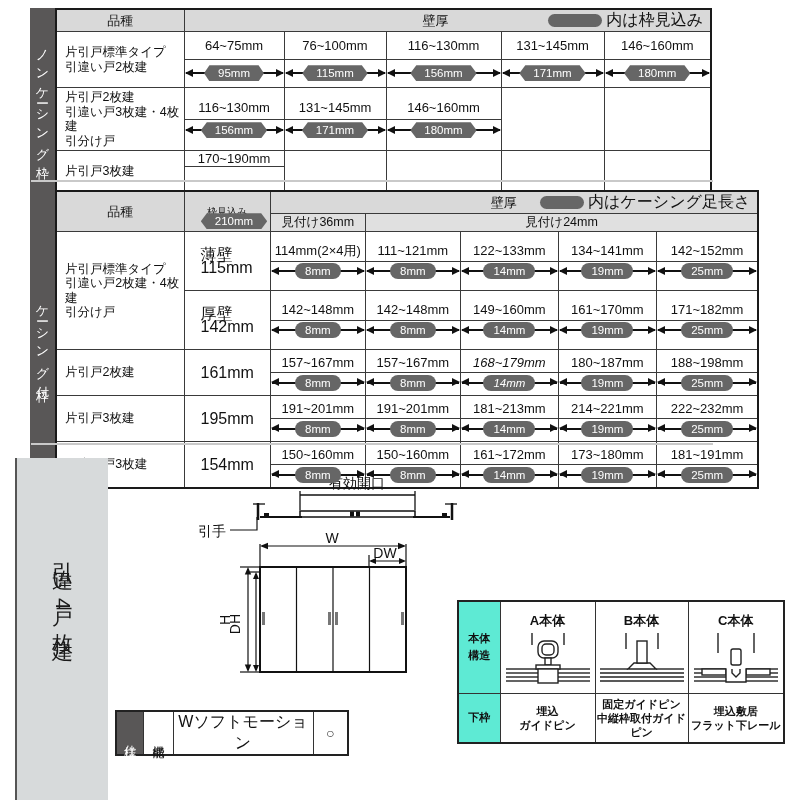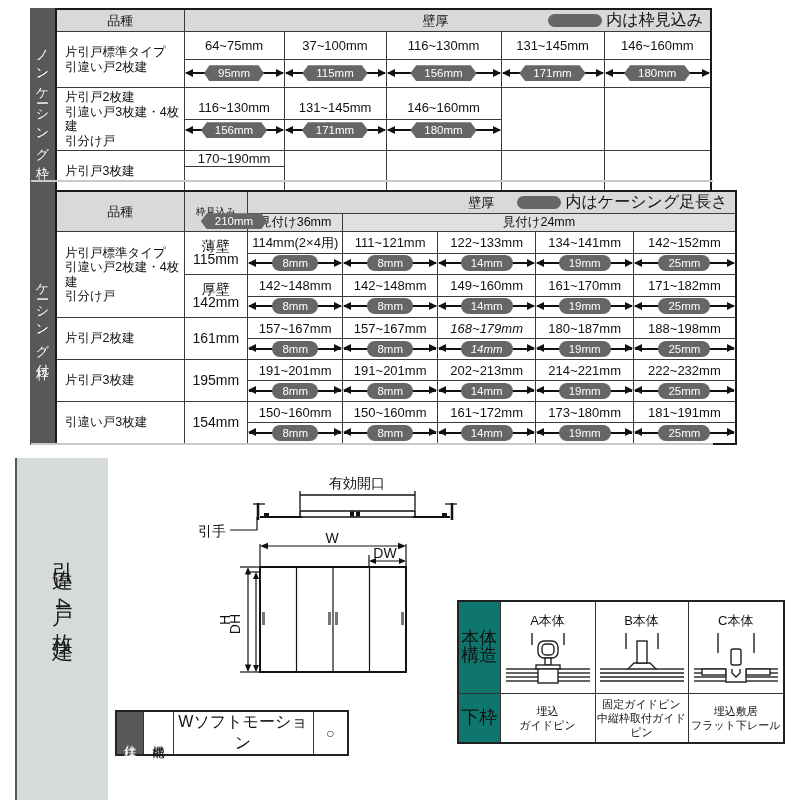--- a/index.html
+++ b/index.html
@@ -11,21 +11,21 @@
   #t1block{left:30px;top:8px}
   #t2block{left:30px;top:190px}
   .sidebar{width:25px;background:#595757;display:flex;align-items:center;justify-content:center}
   .sidebar span{writing-mode:vertical-rl;color:#fff;font-size:13px;letter-spacing:4px;line-height:25px}
   table.spec{border-collapse:collapse;table-layout:fixed;background:#fff;border:2px solid #1a1a1a}
   table.spec th,table.spec td{border:1px solid #3a3a3a;vertical-align:middle;font-weight:normal}
   .hd{background:#d9d9d9;font-size:13px;text-align:center}
   .sub{background:#e0e0e0;font-size:12.5px;text-align:center}
   .mik{font-size:10px;padding:0}
   .kind{font-size:12.5px;line-height:14.5px;text-align:left;padding:2px 2px 2px 8px;white-space:pre-line}
-  .mikomi{font-size:14px;line-height:13px;text-align:center;white-space:pre-line;padding:8px}
+  .mikomi{font-size:16px;line-height:13px;white-space:pre-line;padding:16px}
   .dimtd{padding:0;vertical-align:top}
   .cellwrap{display:flex;flex-direction:column;width:100%}
   .range{flex:1;display:flex;align-items:center;justify-content:center;font-size:13px;border-bottom:1px solid #3a3a3a}
   .arrowbox{flex:1;position:relative;display:flex;align-items:center;justify-content:center}
   .aline{position:absolute;left:1px;right:1px;top:50%;margin-top:-1px;border-top:2px solid #111}
   .ah{position:absolute;top:50%;width:0;height:0;border-top:4.5px solid transparent;border-bottom:4.5px solid transparent;margin-top:-4.5px}
   .ah.l{left:0;border-right:8px solid #111}
   .ah.r{right:0;border-left:8px solid #111}
   .pill{position:relative;z-index:1;background:#666;color:#fff;font-size:11.5px;line-height:16px;padding:0 10px;border-radius:9px;min-width:44px;text-align:center}
   .pill.hex{border-radius:0;clip-path:polygon(9% 0,91% 0,100% 50%,91% 100%,9% 100%,0 50%);padding:0 14px;min-width:54px}
@@ -54,22 +54,22 @@
   #specmini td{border:1px solid #333;vertical-align:middle}
   .sv{width:27px;text-align:center}
   .sv .vt{writing-mode:vertical-rl;font-size:12px;letter-spacing:1px}
   .sv.dark{background:#595757;color:#fff}
   .sv2{width:30px}
   .feat{width:140px;text-align:center;font-size:16px}
   .val{width:35px;text-align:center;font-size:14px;color:#333}
 
   
   #structure{position:absolute;left:457px;top:600px;border-collapse:collapse;border:2px solid #222;table-layout:fixed;background:#fff}
-  #structure th,#structure td{border:1px solid #333;text-align:center;vertical-align:middle;font-weight:normal}
-  .beige{background:#0f766e;font-size:18px;white-space:pre-line;line-height:17px}
+  #structure th,#structure td{border:1px solid #333;text-align:center;vertical-align:middle;font-weight:bold}
+  .beige{background:#5eead4;font-size:11px;white-space:pre-line;line-height:17px}
   .sttl{font-size:13px;margin:4px 0 1px}
   .sh{font-size:11px;line-height:14px;white-space:pre-line}
   #structure svg{display:block;margin:0 auto}
   #note{position:absolute;left:457px;top:748px;font-size:11.5px;color:#111}
 </style>
 </head>
 <body>
 
 <div id="stage">
 
@@ -109,21 +109,21 @@
                 <div class="arrowbox">
                   <span class="aline"></span>
                   <span class="ah l"></span>
                   <span class="pill hex">95mm</span>
                   <span class="ah r"></span>
                 </div>
               </div>
             </td>
             <td class="dimtd">
               <div class="cellwrap" style="height: 54px;">
-                <div class="range">37~100mm</div>
+                <div class="range">76~100mm</div>
                 <div class="arrowbox">
                   <span class="aline"></span>
                   <span class="ah l"></span>
                   <span class="pill hex">115mm</span>
                   <span class="ah r"></span>
                 </div>
               </div>
             </td>
             <td class="dimtd">
               <div class="cellwrap" style="height: 54px;">
@@ -455,21 +455,21 @@
                 <div class="arrowbox">
                   <span class="aline"></span>
                   <span class="ah l"></span>
                   <span class="pill">8mm</span>
                   <span class="ah r"></span>
                 </div>
               </div>
             </td>
             <td class="dimtd">
               <div class="cellwrap" style="height: 40px;">
-                <div class="range">202~213mm</div>
+                <div class="range">181~213mm</div>
                 <div class="arrowbox">
                   <span class="aline"></span>
                   <span class="ah l"></span>
                   <span class="pill">14mm</span>
                   <span class="ah r"></span>
                 </div>
               </div>
             </td>
             <td class="dimtd">
               <div class="cellwrap" style="height: 40px;">

